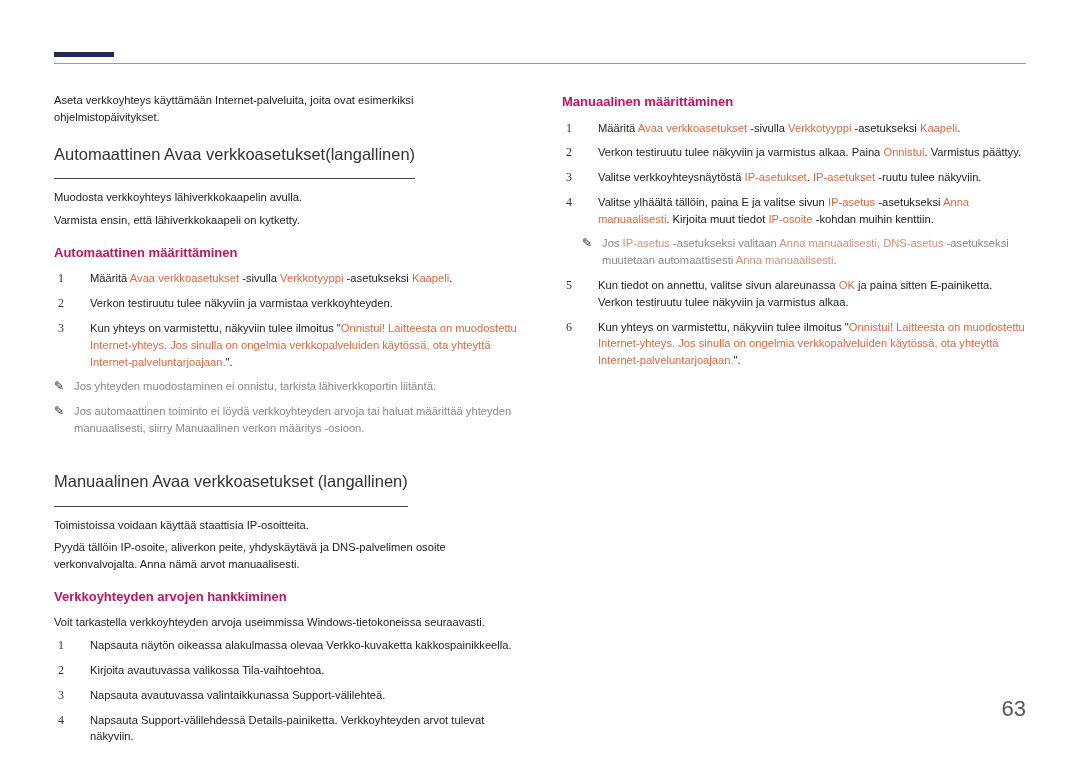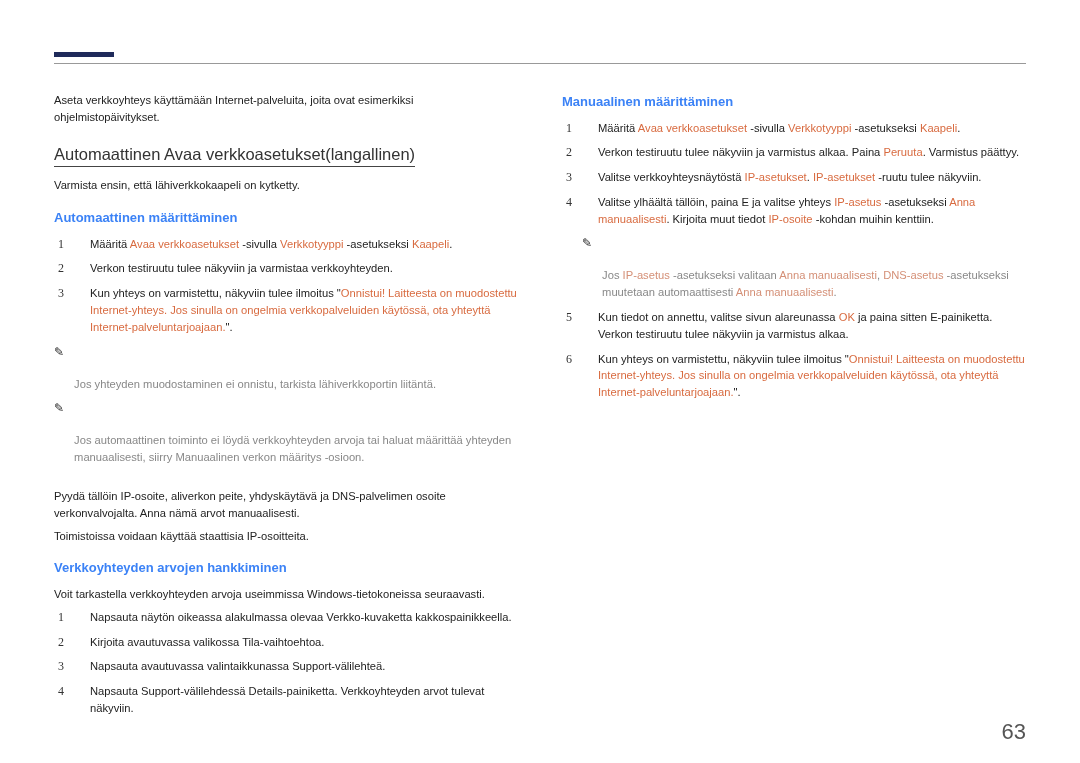--- a/index.html
+++ b/index.html
@@ -3,49 +3,50 @@
 <meta charset="utf-8">
 <style>
   * { box-sizing: border-box; margin: 0; padding: 0; }
   html, body { width: 1080px; height: 763px; background: #fff; font-family: Arial, Helvetica, sans-serif; color: #222; }
   .page { padding: 52px 54px 0 54px; position: relative; height: 100%; }
   .accent-bar { width: 60px; height: 5px; background: #1f2a5a; margin-bottom: 6px; }
   .rule { border: none; border-top: 1px solid #999; margin-bottom: 28px; }
   .columns { display: flex; gap: 44px; }
   .col { flex: 1; max-width: 470px; font-size: 11.2px; line-height: 1.5; }
   .intro { margin-bottom: 20px; }
-  h2.section-title { font-size: 16.5px; font-weight: 500; color: #333; padding-bottom: 0; border-bottom: 1.5px solid #444; display: inline-block; margin-bottom: 10px; margin-top: 10px; }
-  h3.subhead { font-size: 13px; font-weight: 600; color: #3b82f6; margin: 14px 0 8px 0; }
+  h2.section-title { font-size: 16.5px; font-weight: 500; color: #333; padding-bottom: 12px; border-bottom: 1.5px solid #444; display: inline-block; margin-bottom: 10px; margin-top: 10px; }
+  h3.subhead { font-size: 13px; font-weight: 600; color: #be185d; margin: 14px 0 8px 0; }
   .p { margin-bottom: 6px; }
   ol.steps { list-style: none; padding: 0; }
   ol.steps > li { display: flex; gap: 10px; margin-bottom: 8px; align-items: flex-start; }
   ol.steps > li > .num { font-family: Georgia, 'Times New Roman', serif; font-size: 12px; min-width: 10px; text-align: right; color: #333; font-weight: 500; line-height: 1.4; }
   ol.steps > li > .txt { flex: 1; margin-left: 16px; }
   .accent { color: #d86a3f; }
   .bold { font-weight: 400; }
   .note-row { display: flex; gap: 10px; margin-bottom: 8px; align-items: flex-start; }
   .note-row .pen { font-size: 12px; min-width: 10px; text-align: right; line-height: 1.4; }
-  .note-row .txt, .note-row.sub .txt { flex: 1; color: #888; margin-top: 32px; }
+  .note-row .txt, .note-row.sub .txt { flex: 1; color: #888; }
   .note-row.sub { margin-left: 20px; }
   .note-row.sub .accent { color: #d48f76; }
-  .page-num { position: absolute; right: 54px; bottom: 18px; font-size: 22px; color: #555; font-weight: 400; }
+  .page-num { position: absolute; right: 54px; bottom: 41px; font-size: 22px; color: #555; font-weight: 400; }
 </style>
 </head>
 <body>
 
 <div class="page">
   <div class="accent-bar"></div>
   <hr class="rule">
 
   <div class="columns">
 
     <div class="col">
       <p class="intro p">Aseta verkkoyhteys käyttämään Internet-palveluita, joita ovat esimerkiksi ohjelmistopäivitykset.</p>
 
       <h2 class="section-title">Automaattinen  Avaa verkkoasetukset(langallinen)</h2>
+      <p class="p">Muodosta verkkoyhteys lähiverkkokaapelin avulla.</p>
       <p class="p">Varmista ensin, että lähiverkkokaapeli on kytketty.</p>
 
       <h3 class="subhead">Automaattinen määrittäminen</h3>
       <ol class="steps">
         <li>
           <span class="num">1</span>
           <span class="txt">
             <span>Määritä </span><span class="accent">Avaa verkkoasetukset</span><span> -sivulla </span><span class="accent">Verkkotyyppi</span><span> -asetukseksi </span><span class="accent">Kaapeli</span><span>.</span>
           </span>
         </li>
@@ -64,22 +65,23 @@
         <span class="pen">✎</span>
         <span class="txt">Jos yhteyden muodostaminen ei onnistu, tarkista lähiverkkoportin liitäntä.</span>
       </div>
       <div class="note-row">
         <span class="pen">✎</span>
         <span class="txt">Jos automaattinen toiminto ei löydä verkkoyhteyden arvoja tai haluat määrittää yhteyden manuaalisesti, siirry Manuaalinen verkon määritys -osioon.</span>
       </div>
 
       <div style="height:14px"></div>
 
+      <h2 class="section-title">Manuaalinen Avaa verkkoasetukset (langallinen)</h2>
+      <p class="p">Toimistoissa voidaan käyttää staattisia IP-osoitteita.</p>
       <p class="p">Pyydä tällöin IP-osoite, aliverkon peite, yhdyskäytävä ja DNS-palvelimen osoite verkonvalvojalta. Anna nämä arvot manuaalisesti.</p>
-      <p class="p">Toimistoissa voidaan käyttää staattisia IP-osoitteita.</p>
 
       <h3 class="subhead">Verkkoyhteyden arvojen hankkiminen</h3>
       <p class="p">Voit tarkastella verkkoyhteyden arvoja useimmissa Windows-tietokoneissa seuraavasti.</p>
       <ol class="steps">
         <li>
           <span class="num">1</span>
           <span class="txt">Napsauta näytön oikeassa alakulmassa olevaa Verkko-kuvaketta kakkospainikkeella.</span>
         </li>
         <li>
           <span class="num">2</span>
@@ -105,33 +107,33 @@
       <ol class="steps">
         <li>
           <span class="num">1</span>
           <span class="txt">
             <span>Määritä </span><span class="accent">Avaa verkkoasetukset</span><span> -sivulla </span><span class="accent">Verkkotyyppi</span><span> -asetukseksi </span><span class="accent">Kaapeli</span><span>.</span>
           </span>
         </li>
         <li>
           <span class="num">2</span>
           <span class="txt">
-            <span>Verkon testiruutu tulee näkyviin ja varmistus alkaa. Paina </span><span class="accent">Peruuta</span><span>. Varmistus päättyy.</span>
+            <span>Verkon testiruutu tulee näkyviin ja varmistus alkaa. Paina </span><span class="accent">Onnistui</span><span>. Varmistus päättyy.</span>
           </span>
         </li>
         <li>
           <span class="num">3</span>
           <span class="txt">
             <span>Valitse verkkoyhteysnäytöstä </span><span class="accent">IP-asetukset</span><span>. </span><span class="accent">IP-asetukset</span><span> -ruutu tulee näkyviin.</span>
           </span>
         </li>
         <li>
           <span class="num">4</span>
           <span class="txt">
-            <span>Valitse ylhäältä tällöin, paina </span><span>E</span><span> ja valitse yhteys </span><span class="accent">IP-asetus</span><span> -asetukseksi </span><span class="accent">Anna manuaalisesti</span><span>. Kirjoita muut tiedot </span><span class="accent">IP-osoite</span><span> -kohdan muihin kenttiin.</span>
+            <span>Valitse ylhäältä tällöin, paina </span><span>E</span><span> ja valitse sivun </span><span class="accent">IP-asetus</span><span> -asetukseksi </span><span class="accent">Anna manuaalisesti</span><span>. Kirjoita muut tiedot </span><span class="accent">IP-osoite</span><span> -kohdan muihin kenttiin.</span>
           </span>
         </li>
       </ol>
       <div class="note-row sub">
         <span class="pen">✎</span>
         <span class="txt">
           <span>Jos </span><span class="accent">IP-asetus</span><span> -asetukseksi valitaan </span><span class="accent">Anna manuaalisesti</span><span>, </span><span class="accent">DNS-asetus</span><span> -asetukseksi muutetaan automaattisesti </span><span class="accent">Anna manuaalisesti</span><span>.</span>
         </span>
       </div>
       <ol class="steps">

